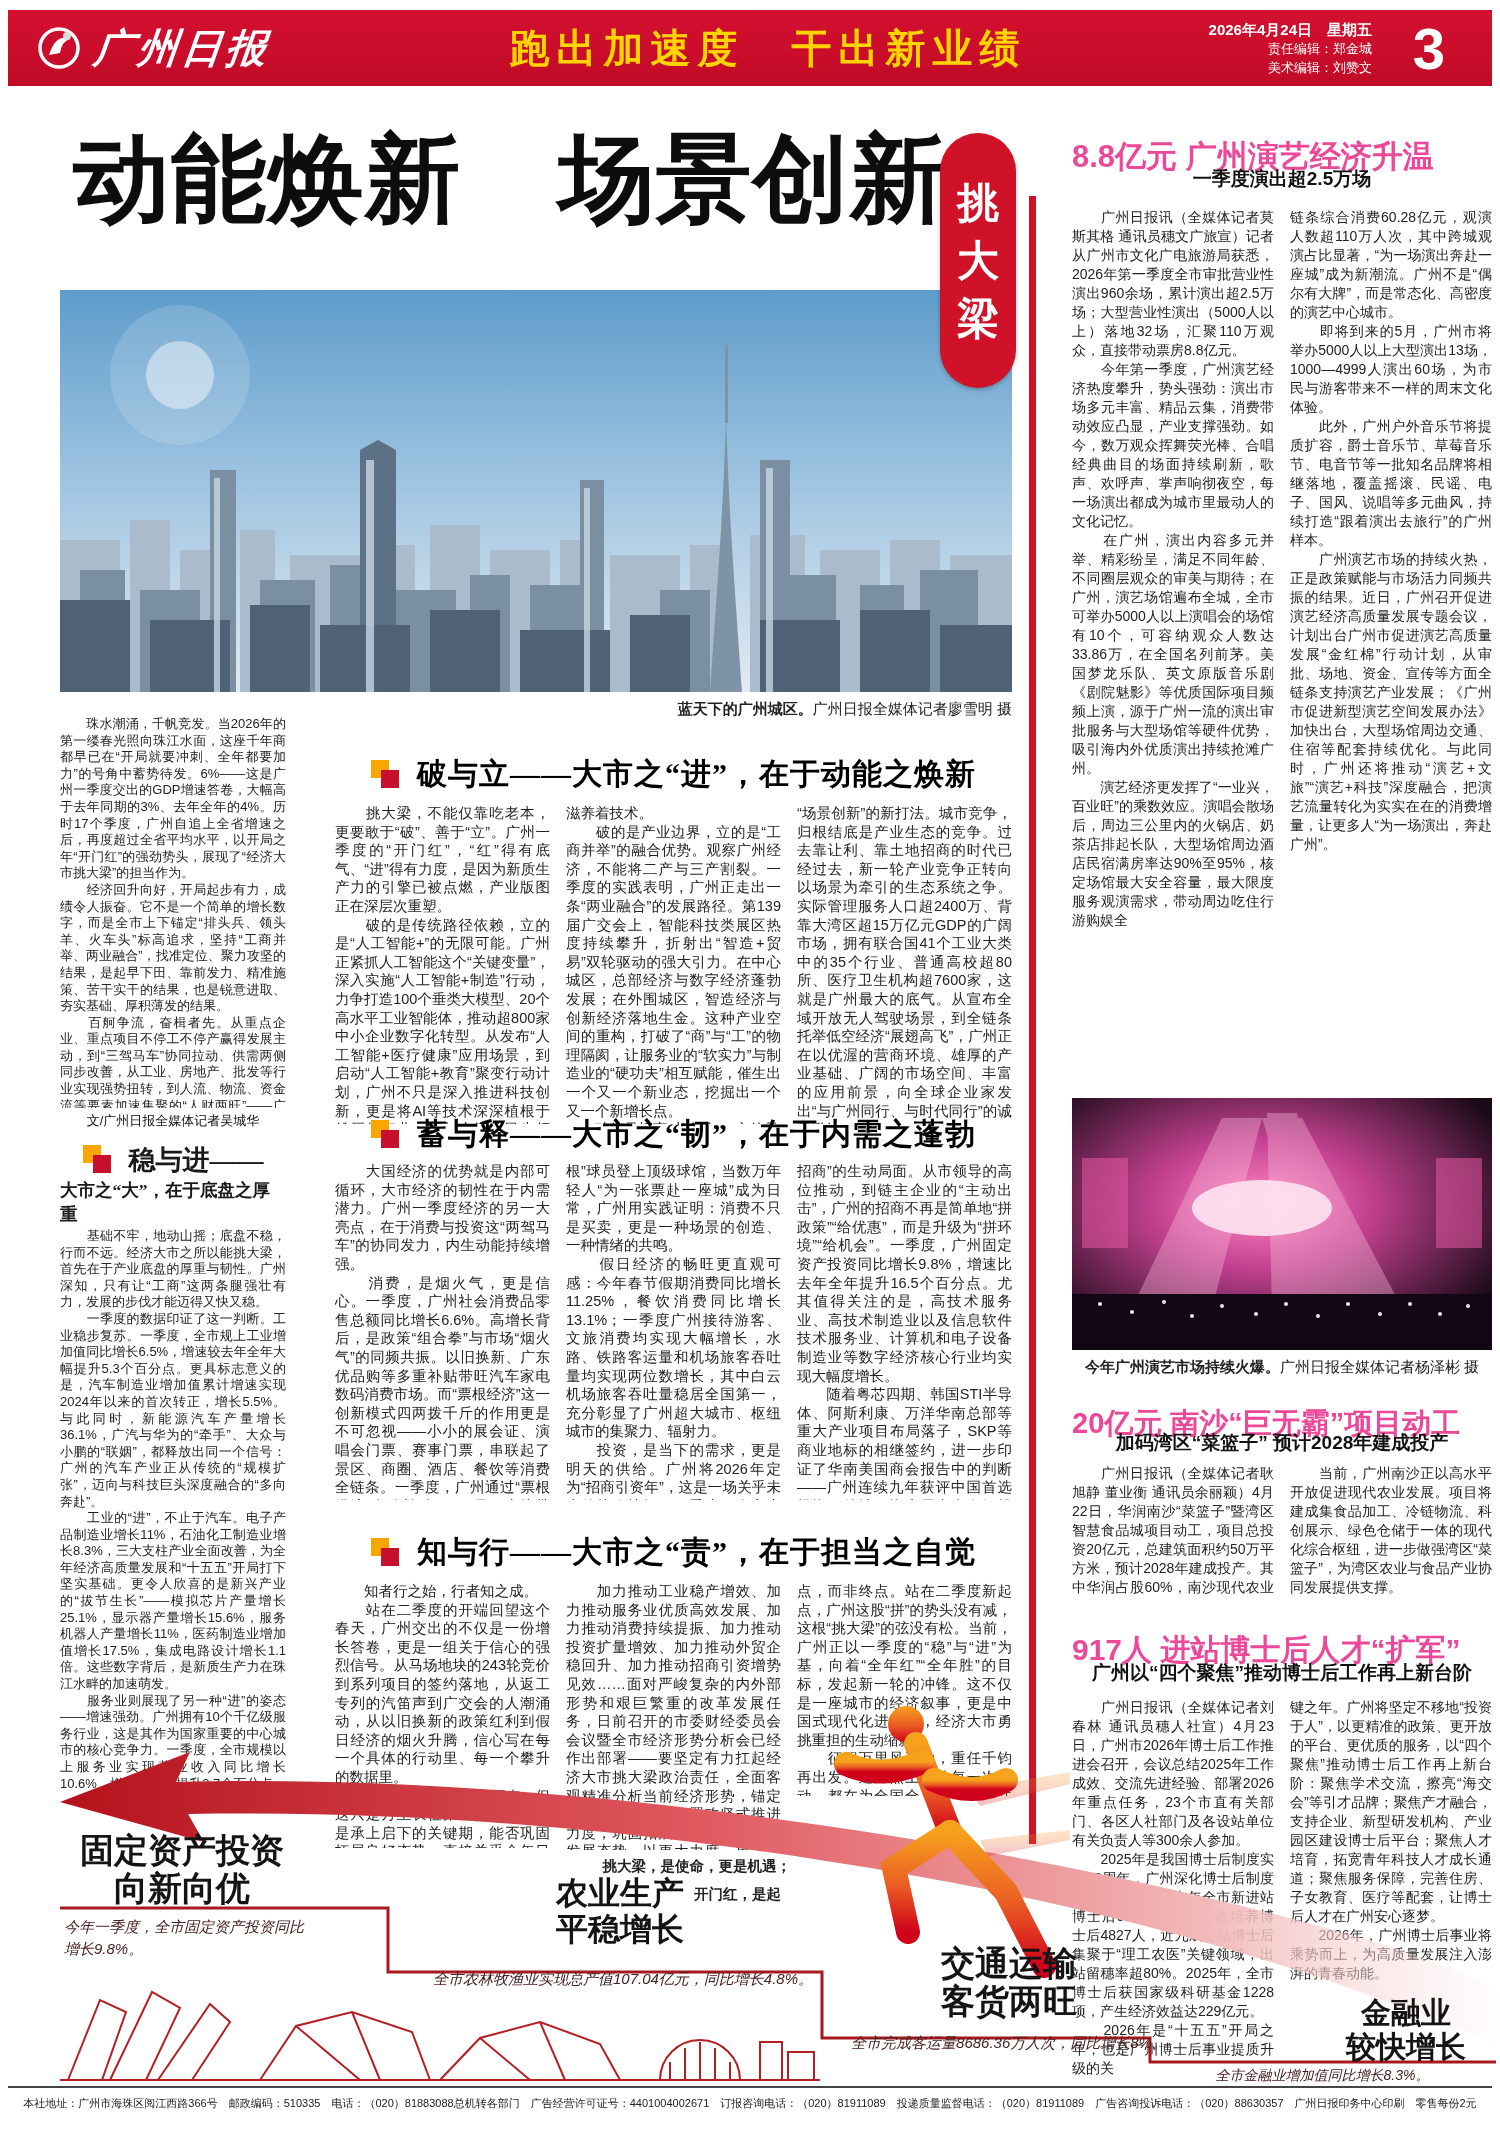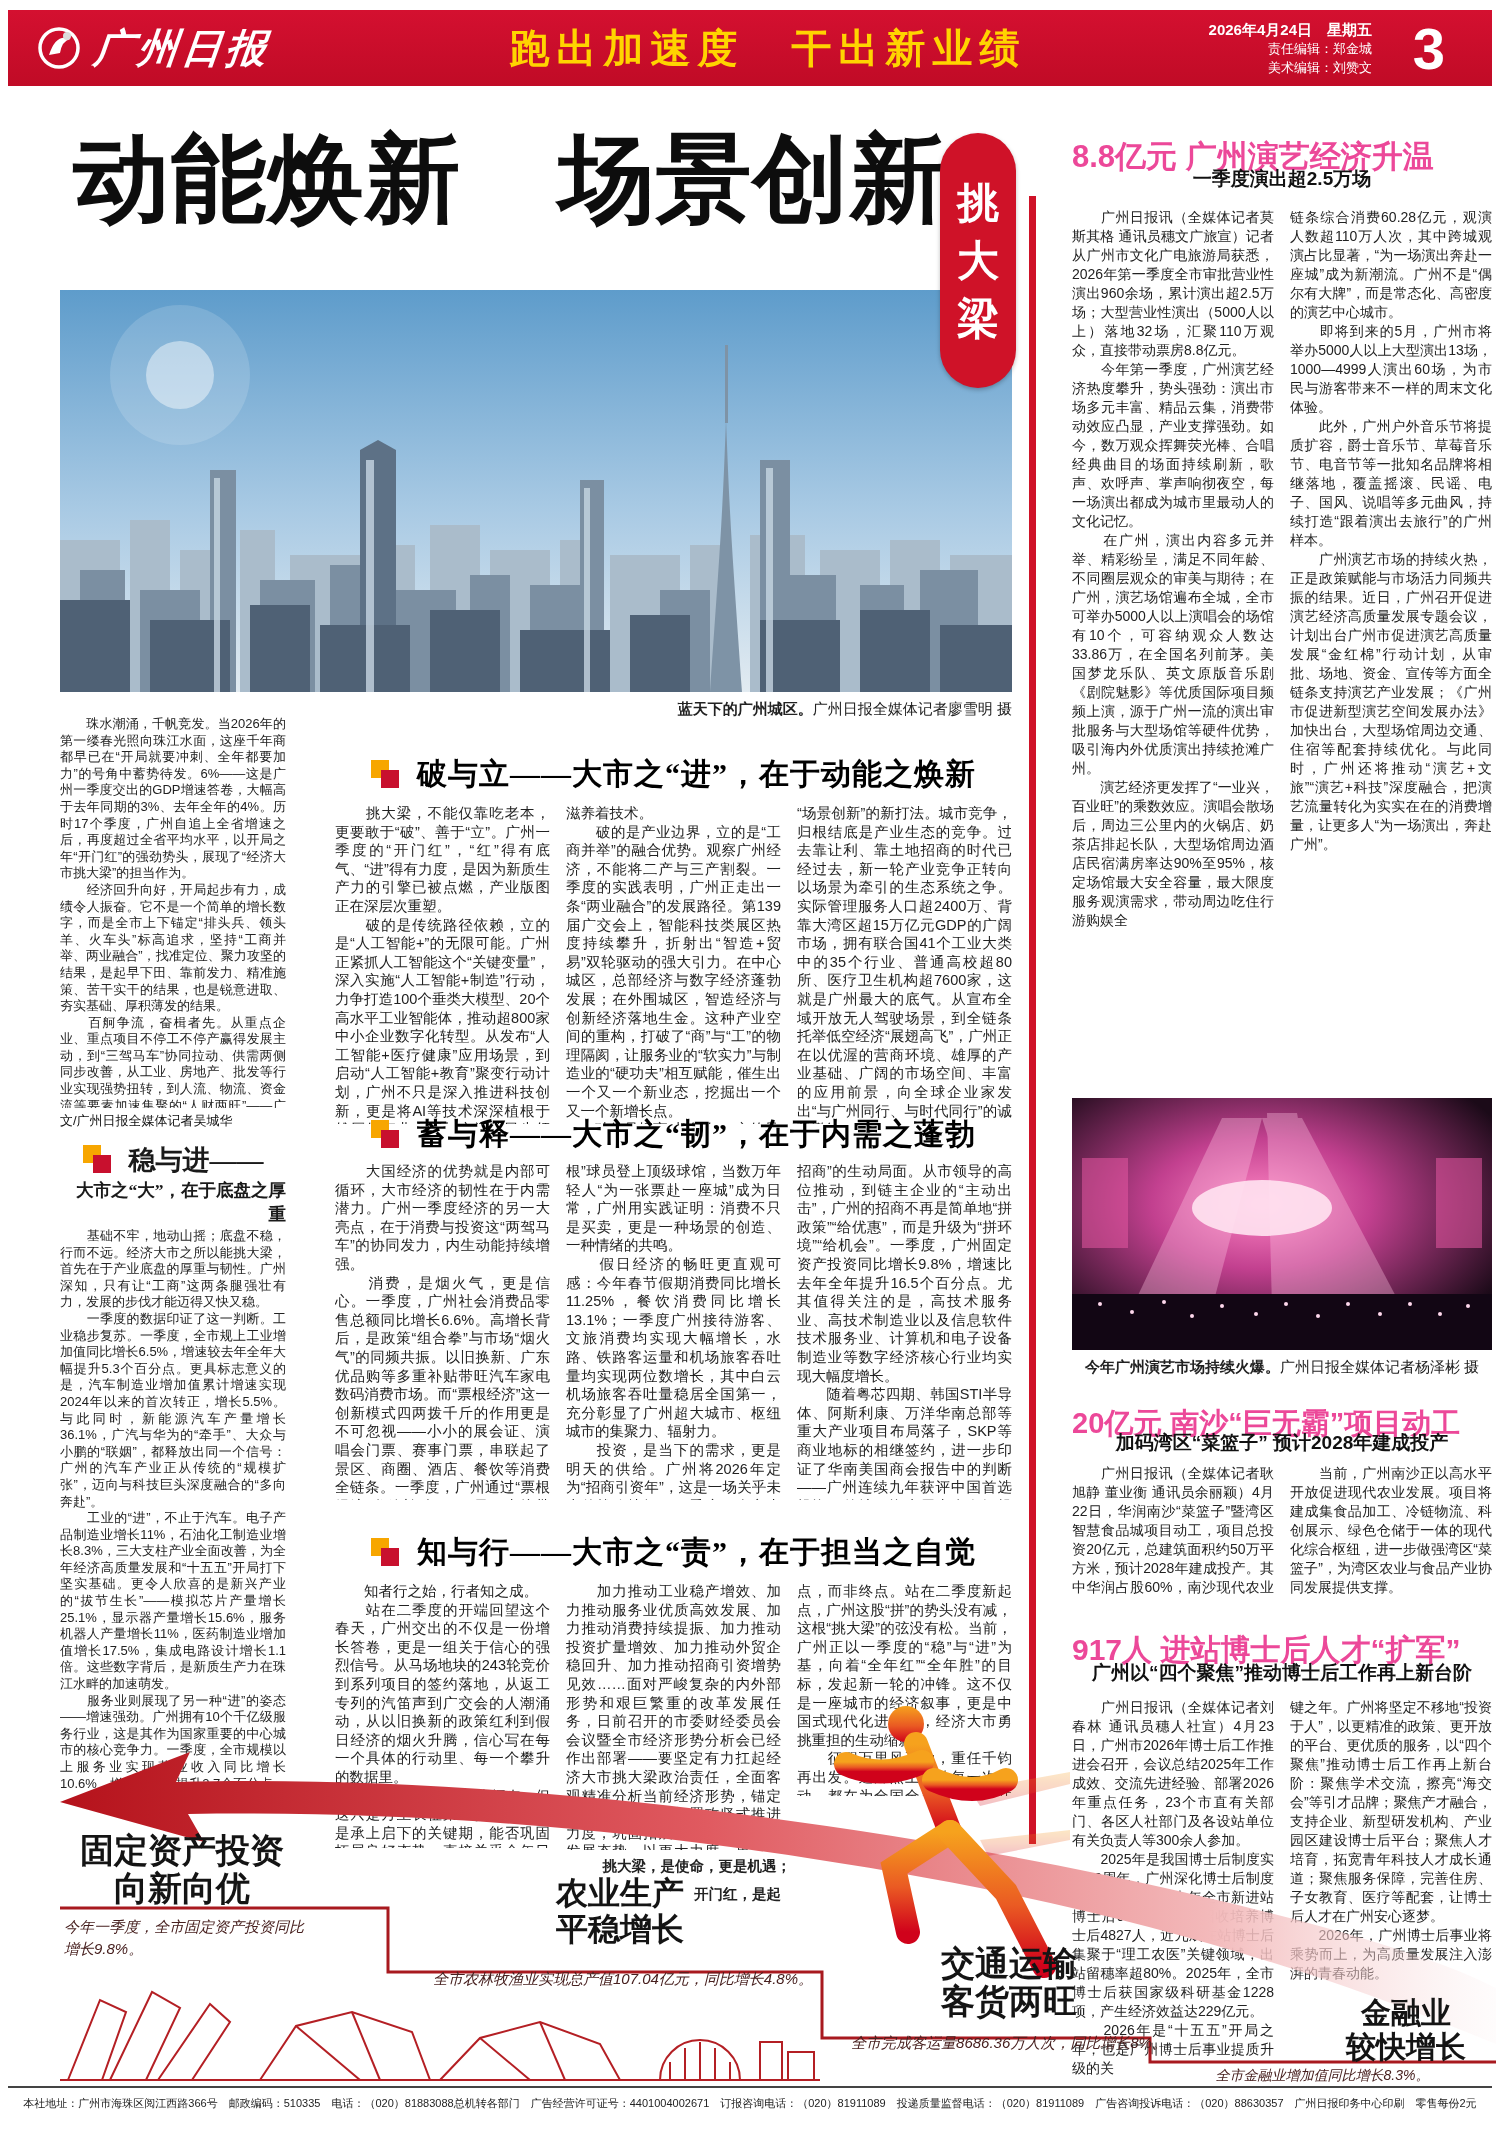--- a/index.html
+++ b/index.html
@@ -40,29 +40,29 @@
   .caption b{font-weight:700;}
   .city-cap{left:60px;top:700px;width:952px;text-align:right;}
 
   
   .lcol{font-size:13px;line-height:16.6px;text-align:justify;white-space:pre-wrap;
         overflow:hidden;color:#222;}
   .bcol{font-size:14.5px;line-height:18.6px;text-align:justify;white-space:pre-wrap;
         overflow:hidden;color:#222;}
   .rcol{font-size:14px;line-height:19px;text-align:justify;white-space:pre-wrap;
         overflow:hidden;color:#222;}
-  .byline{font-size:13px;color:#111;text-align:left;}
+  .byline{font-size:13px;color:#111;text-align:center;}
 
   
   .sechead{display:flex;align-items:center;justify-content:center;}
   .sechead .t{font-family:"Liberation Serif",serif;font-weight:900;font-size:30px;color:#000;letter-spacing:1px;white-space:nowrap;}
   .ic{position:relative;display:inline-block;width:30px;height:30px;margin-right:16px;flex:0 0 auto;}
   .ic .y{position:absolute;left:0;top:0;width:18px;height:18px;background:#f7a600;}
   .ic .r{position:absolute;left:10px;top:10px;width:18px;height:18px;background:#c8102e;}
-  .stab-head{left:60px;top:1142px;width:226px;text-align:right;}
+  .stab-head{left:60px;top:1142px;width:226px;text-align:left;}
   .stab-head .l1{display:flex;align-items:center;justify-content:center;}
   .stab-head .l1 .t{font-family:"Liberation Serif",serif;font-weight:900;font-size:27px;}
   .stab-head .l2{font-family:"Liberation Serif",serif;font-weight:900;font-size:17.5px;letter-spacing:0;}
 
   .closing{font-size:14.5px;font-weight:700;color:#222;text-align:right;line-height:21px;}
 
   
   .rhead{text-align:left;font-weight:900;color:#ec4899;white-space:nowrap;margin-top:14px;}
   .rhead1{left:1072px;top:122px;width:420px;font-size:31px;}
   .rsub{text-align:center;font-weight:700;color:#111;font-size:19px;}

